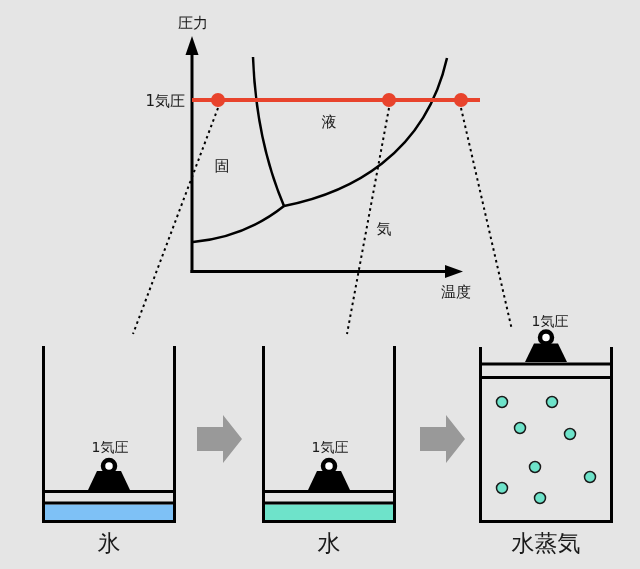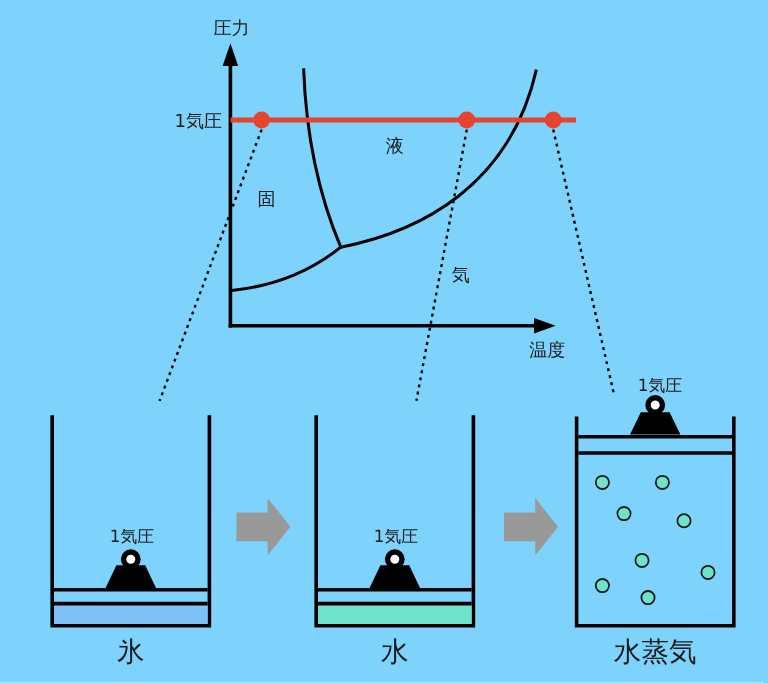--- a/index.html
+++ b/index.html
@@ -1,17 +1,17 @@
 <!DOCTYPE html>
 <html><head>
 <meta charset="utf-8">
 <style>
   html,body{margin:0;padding:0;background:#ffffff;}
   .canvas{
-    position:relative;width:640px;height:569px;background:#7dd3fc;
+    position:relative;width:640px;height:569px;background:#e5e5e5;
     font-family:"DejaVu Sans","Liberation Sans",sans-serif;
     overflow:hidden;
   }
   svg text{
     font-family:"DejaVu Sans","Liberation Sans",sans-serif;
     fill:#1a1a1a;
   }
   .axis-label{font-size:15px;}
   .region-label{font-size:15px;}
   .atm-label{font-size:15px;}

